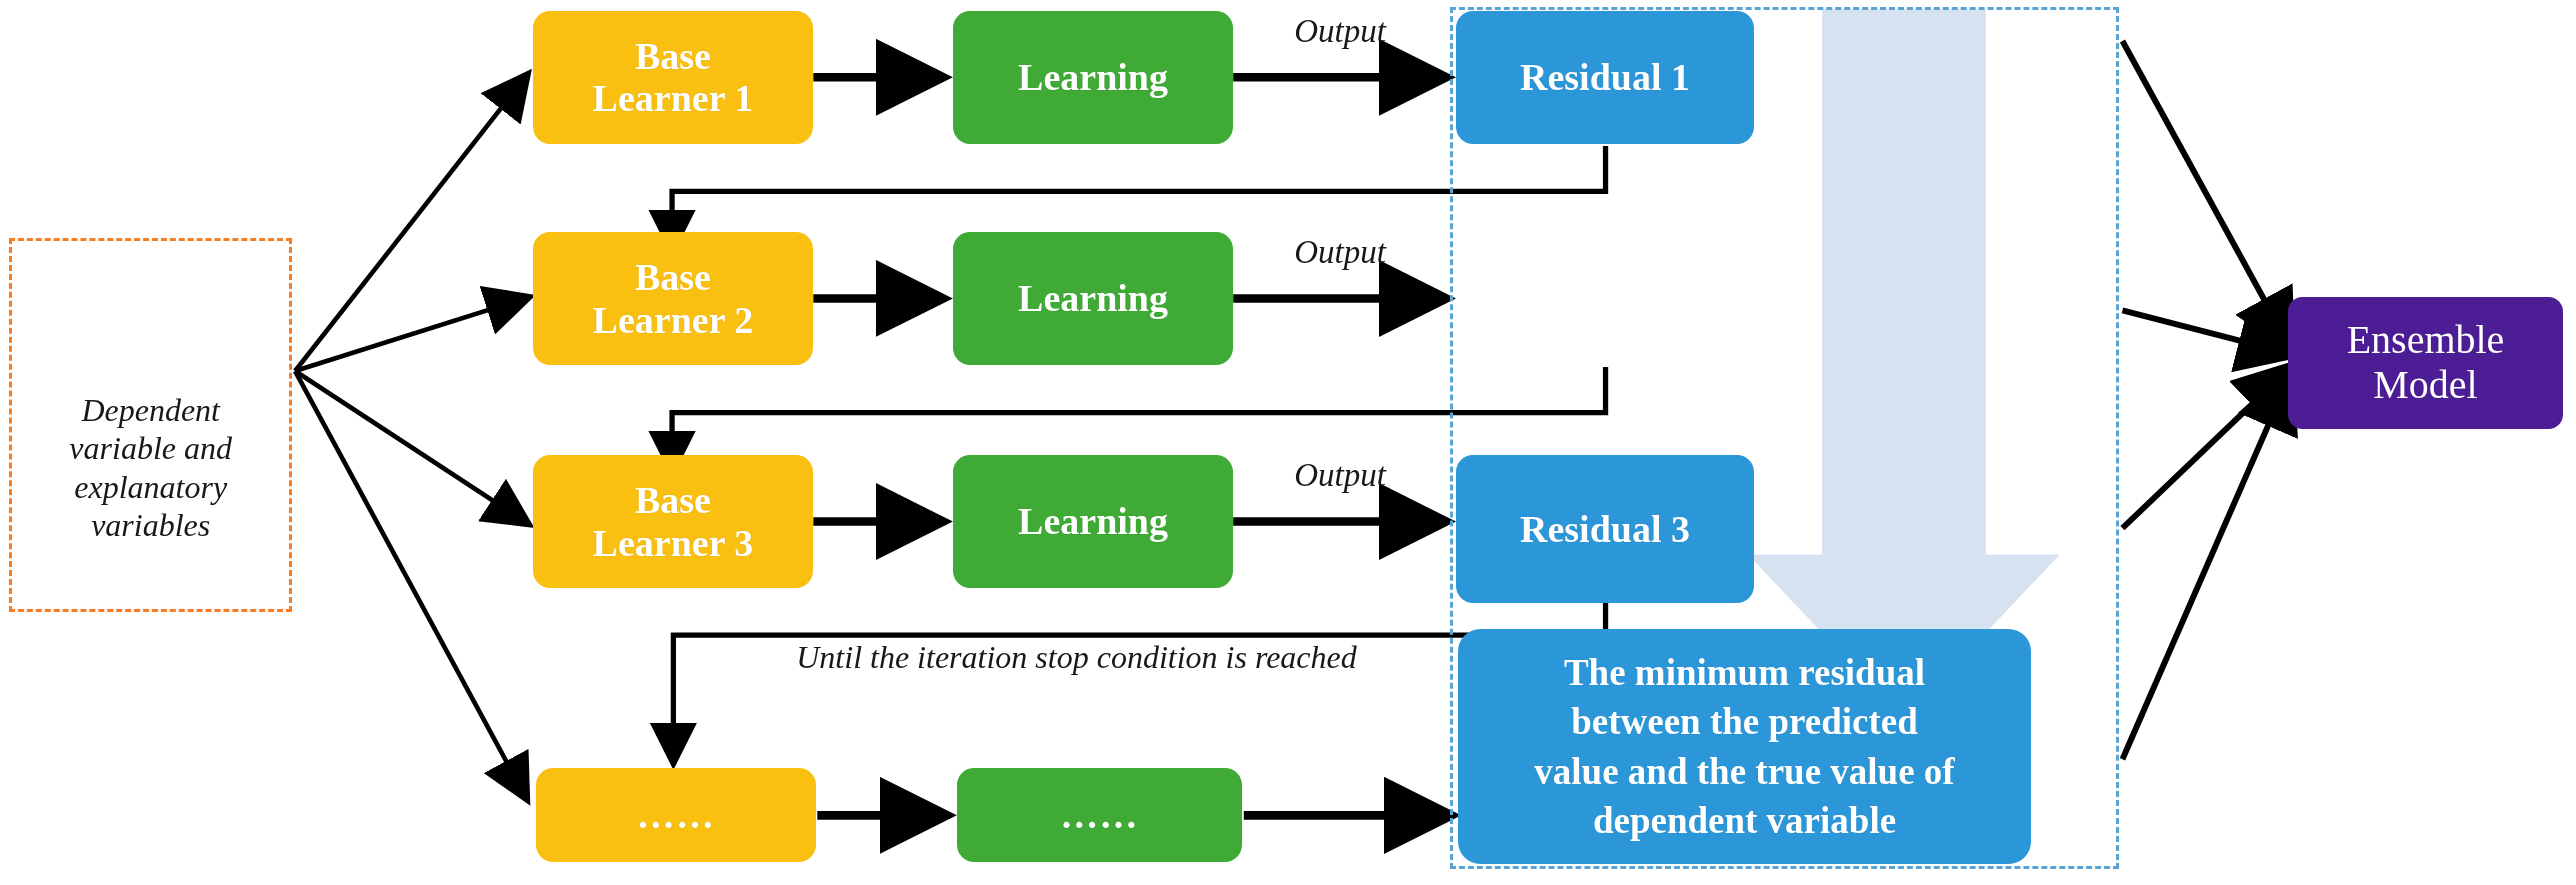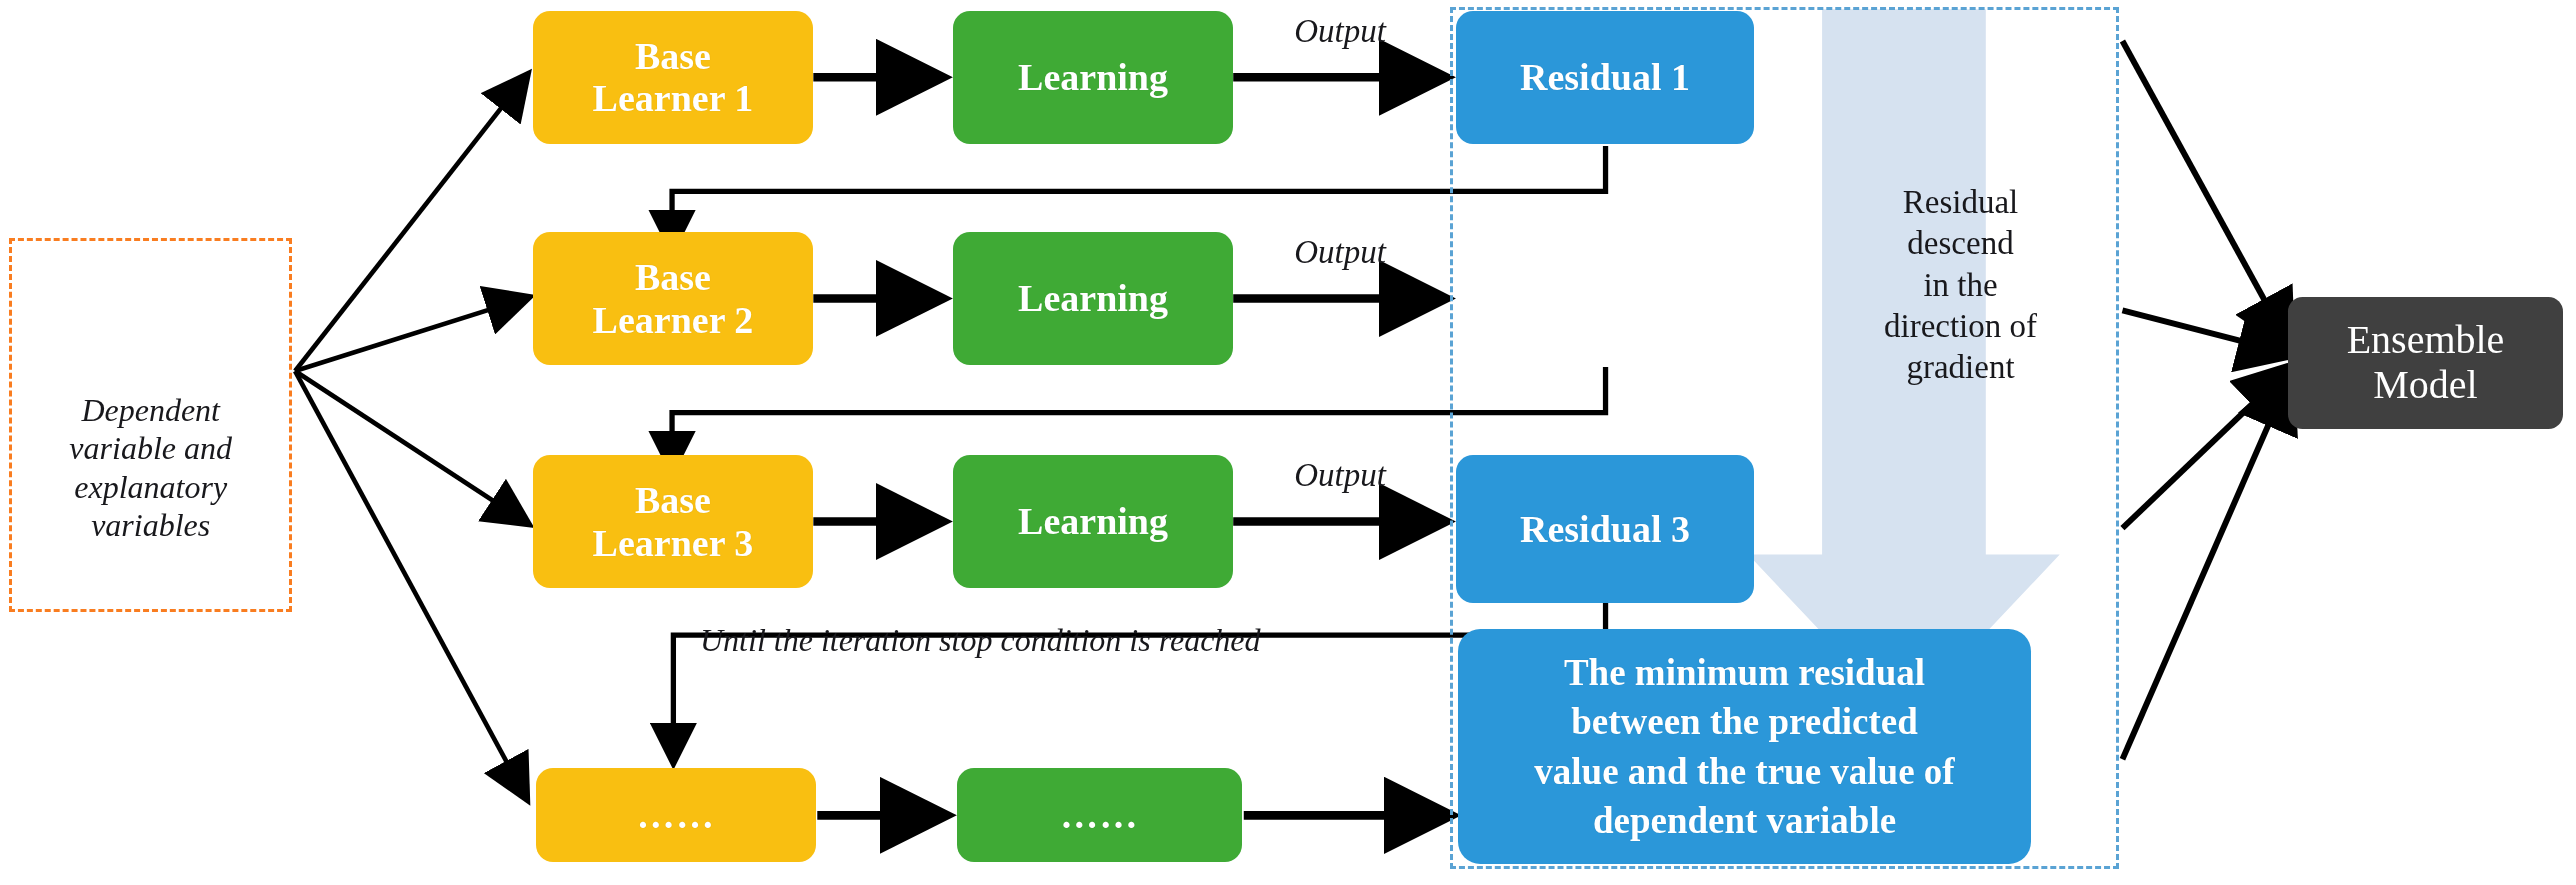--- a/index.html
+++ b/index.html
@@ -33,21 +33,21 @@
     font-weight: bold;
     line-height: 1.12;
     color: #ffffff;
     text-shadow: 0 0 1.3px rgba(0,0,0,0.12);
     white-space: pre-line;
   }
   .node.yellow { background: #f9bf11; }
   .node.green  { background: #3faa35; }
   .node.blue   { background: #2b97d9; }
   .node.orange { background: #f97d20; }
-  .node.navy   { background: #404040; border-radius: 14.5px; }
+  .node.navy   { background: #4c1d95; border-radius: 14.5px; }
 
   .dashed-orange {
     position: absolute;
     box-sizing: border-box;
     border: 3.3px dashed #f97d20;
     background: transparent;
   }
   .dashed-blue {
     position: absolute;
     box-sizing: border-box;
@@ -161,31 +161,26 @@
 
   <div class="node yellow" style="left:533px; top:455px; width:280px; height:133px; font-size:38px;">Base
 Learner 3</div>
 
   <div class="node green" style="left:953px; top:455px; width:280px; height:133px; font-size:38px;">Learning</div>
 
   <div class="caption" style="left:1254px; top:456px; width:172px; font-size:33px;">Output</div>
 
   <div class="node blue" style="left:1456px; top:455px; width:298px; height:148px; font-size:38px;">Residual 3</div>
 
-  <div class="caption left" style="left:700px; top:621px; width:753px; font-size:32px;">Until the iteration stop condition is reached</div>
+  <div class="caption left" style="left:700px; top:638px; width:753px; font-size:32px;text-align:center;">Until the iteration stop condition is reached</div>
 
   <div class="node yellow" style="left:536px; top:768px; width:280px; height:94px; font-size:38px; letter-spacing:1.3px;">……</div>
 
   <div class="node green" style="left:957px; top:768px; width:285px; height:94px; font-size:38px; letter-spacing:1.3px;">……</div>
 
-  <div class="gradient-note" style="left:1822px; top:182px; width:277px; font-size:33px;">Residual
-descend
-in the
-direction of
-gradient</div>
 
   <div class="node blue" style="left:1458px; top:629px; width:573px; height:235px; font-size:37px; line-height:1.33; border-radius:22.4px;">The minimum residual
 between the predicted
 value and the true value of
 dependent variable</div>
 
   <div class="node navy" style="left:2288px; top:297px; width:275px; height:132px; font-size:40px; font-weight:normal;">Ensemble
 Model</div>
 
 </div>

